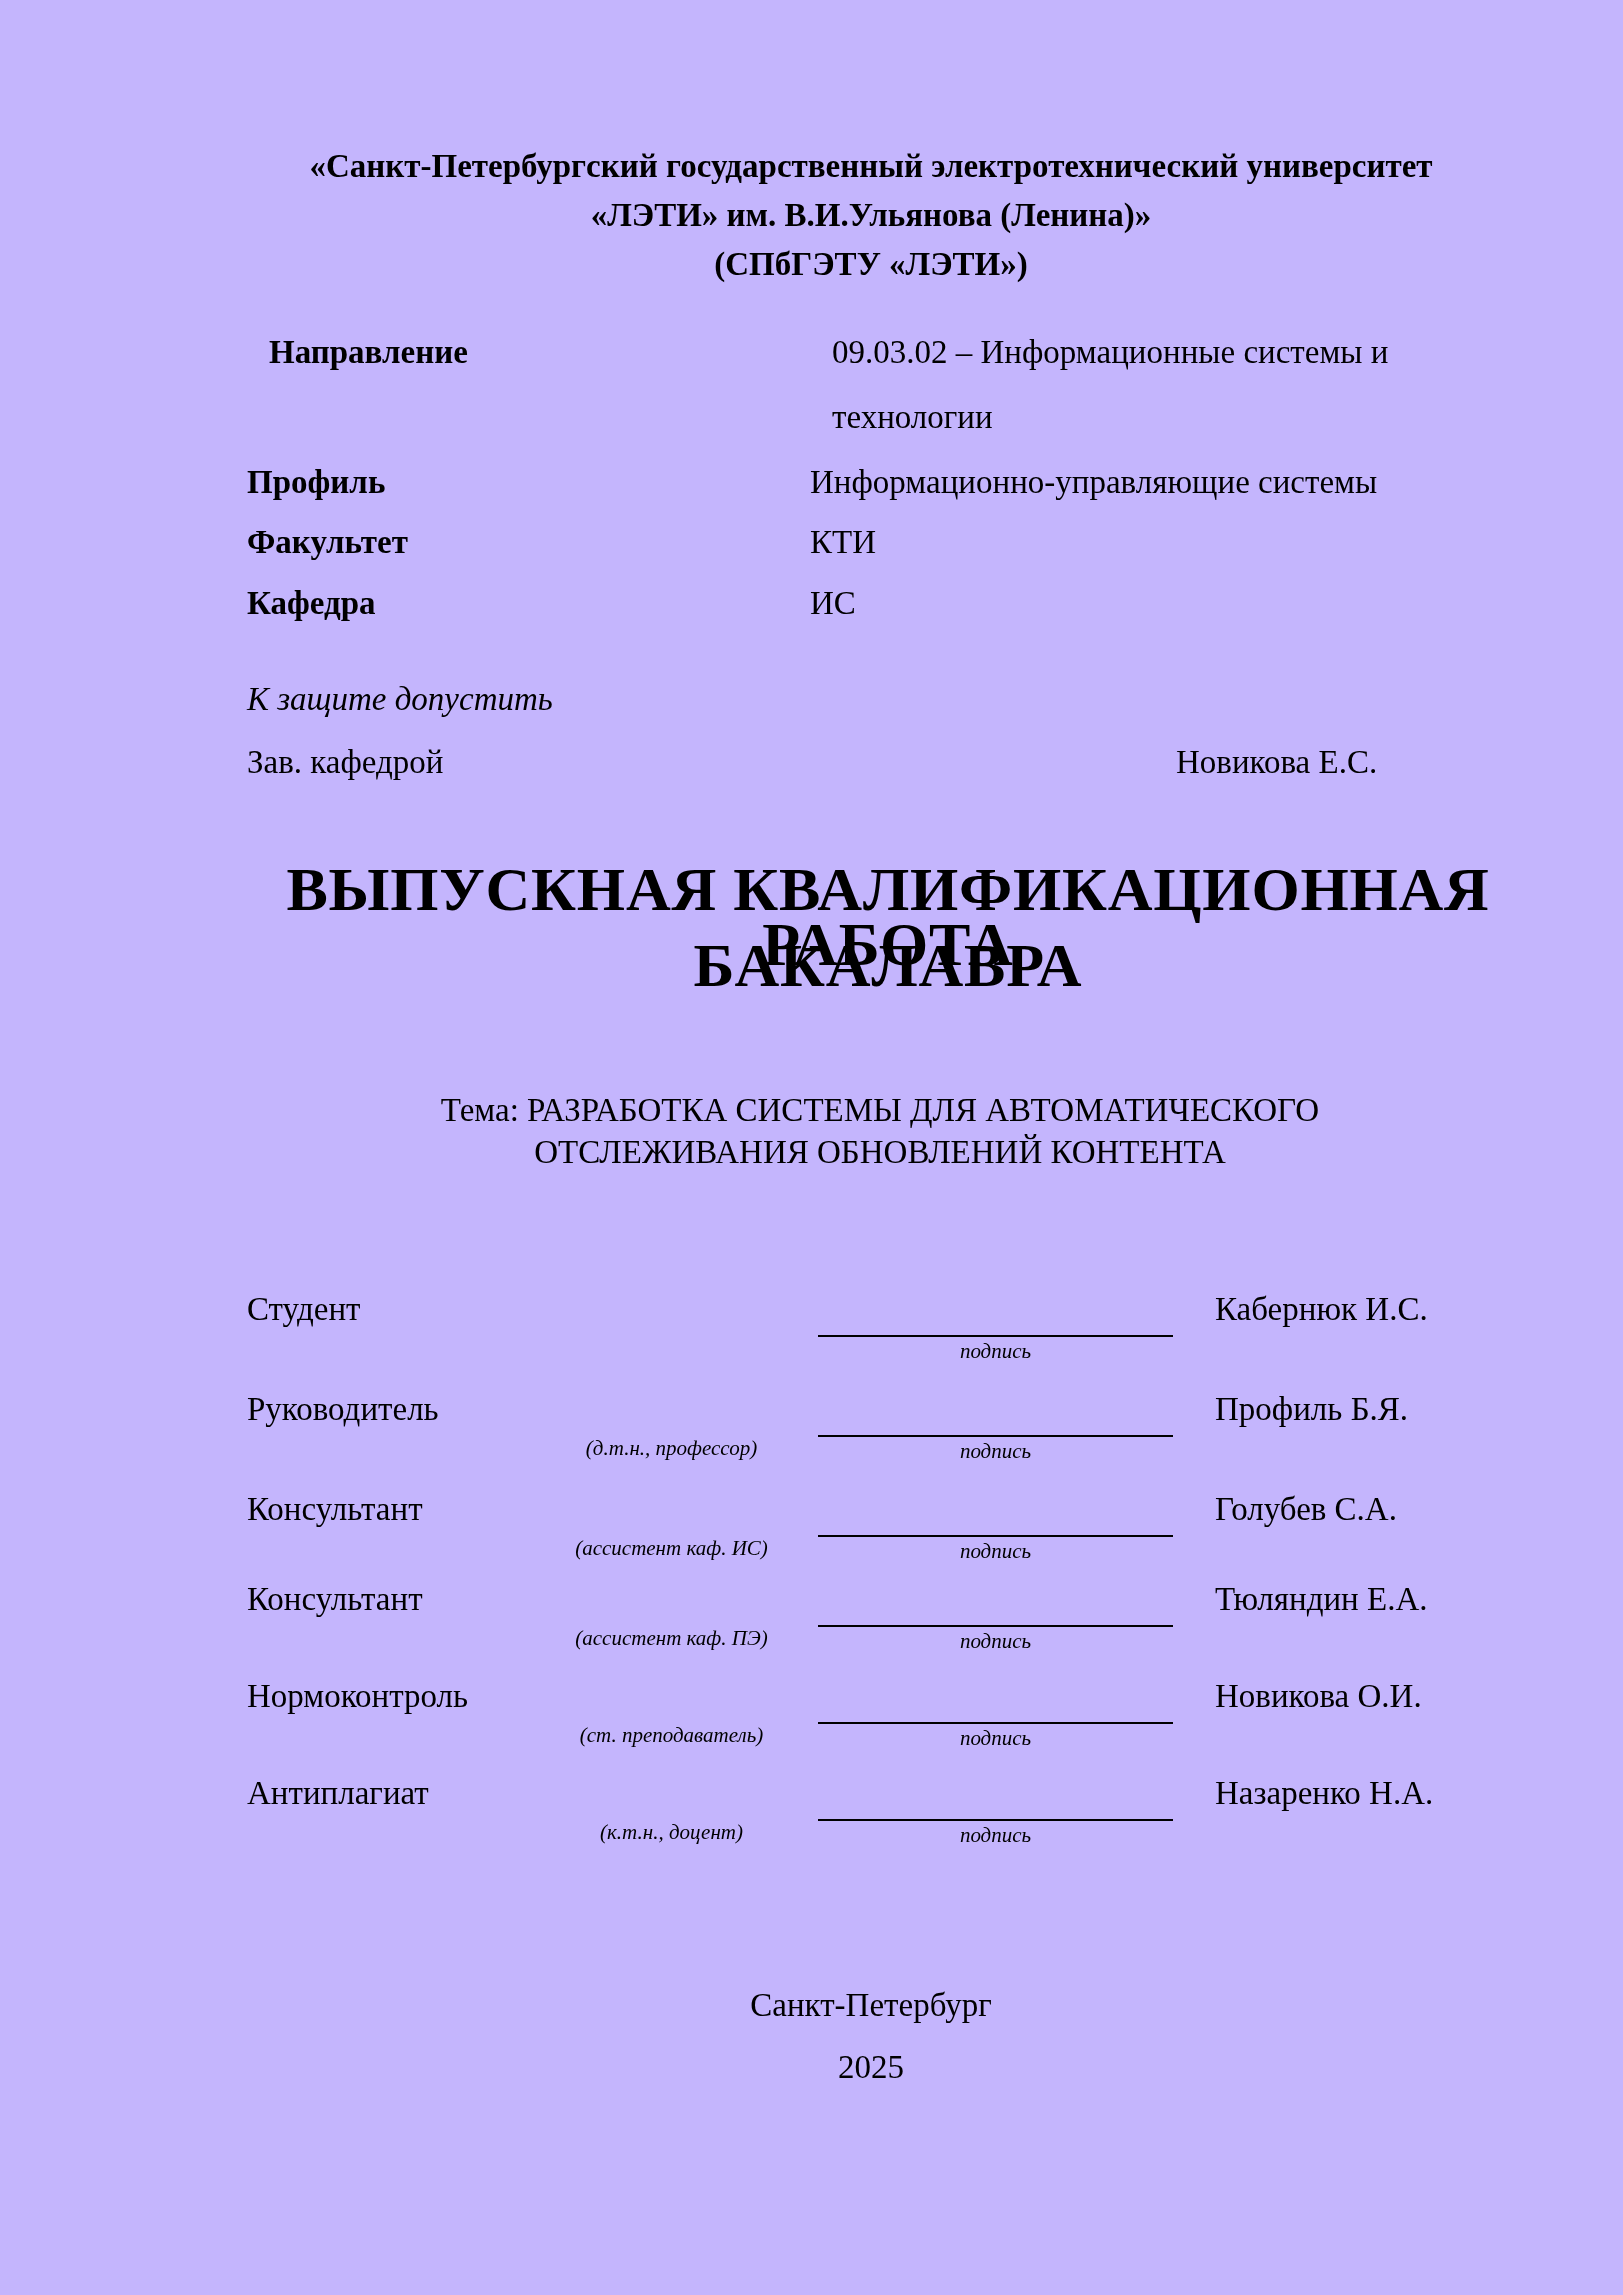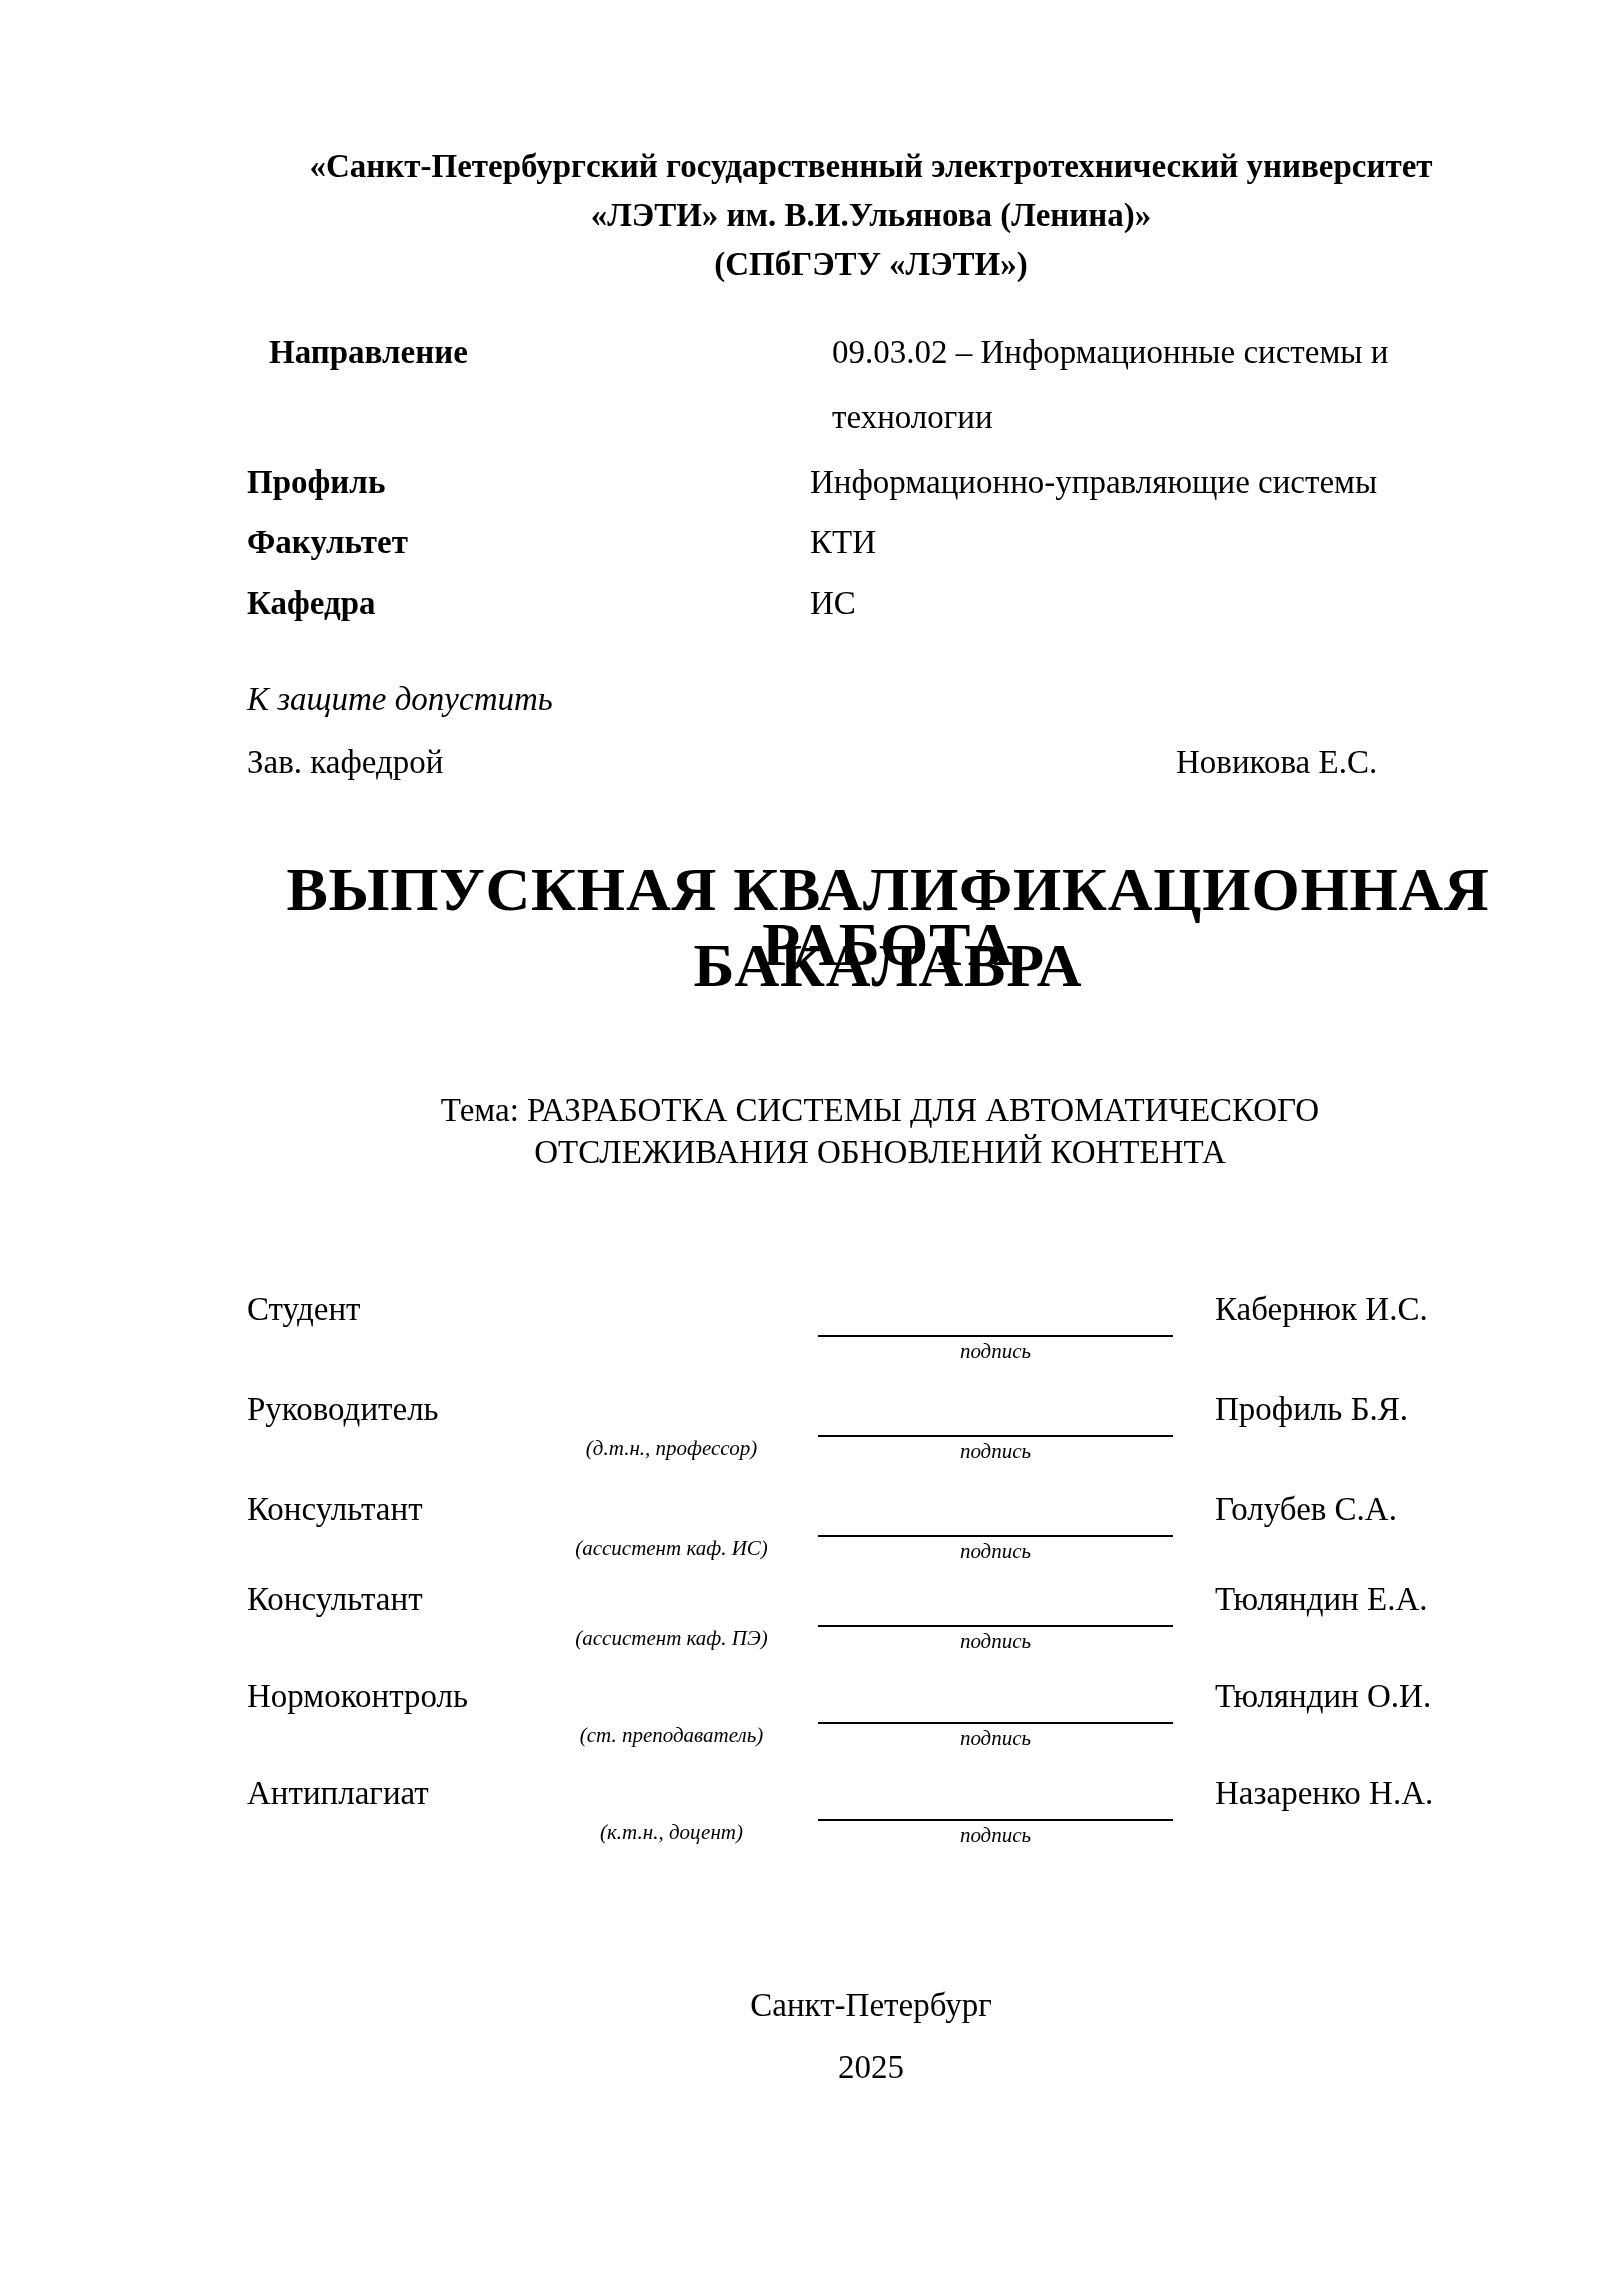--- a/index.html
+++ b/index.html
@@ -5,21 +5,21 @@
   html, body {
     margin: 0;
     padding: 0;
     background: #e8e8e8;
   }
   .page {
     position: relative;
     width: 1623px;
     height: 2295px;
     margin: 0 auto;
-    background: #ffffff;
+    background: #c4b5fd;
     color: #000000;
     font-family: "Liberation Serif", "DejaVu Serif", serif;
     font-size: 33px;
     overflow: hidden;
   }
 
   
   .doc-header {
     position: absolute;
     top: 142px;
@@ -217,21 +217,21 @@
     <span class="sig-line"></span>
     <span class="sig-caption">подпись</span>
     <span class="sig-name">Тюляндин Е.А.</span>
   </div>
 
   <div class="sig-row" style="top:1677px;">
     <span class="sig-role">Нормоконтроль</span>
     <span class="sig-qual">(ст. преподаватель)</span>
     <span class="sig-line"></span>
     <span class="sig-caption">подпись</span>
-    <span class="sig-name">Тюляндин О.И.</span>
+    <span class="sig-name">Новикова О.И.</span>
   </div>
 
   <div class="sig-row" style="top:1774px;">
     <span class="sig-role">Антиплагиат</span>
     <span class="sig-qual">(к.т.н., доцент)</span>
     <span class="sig-line"></span>
     <span class="sig-caption">подпись</span>
     <span class="sig-name">Назаренко Н.А.</span>
   </div>
 

